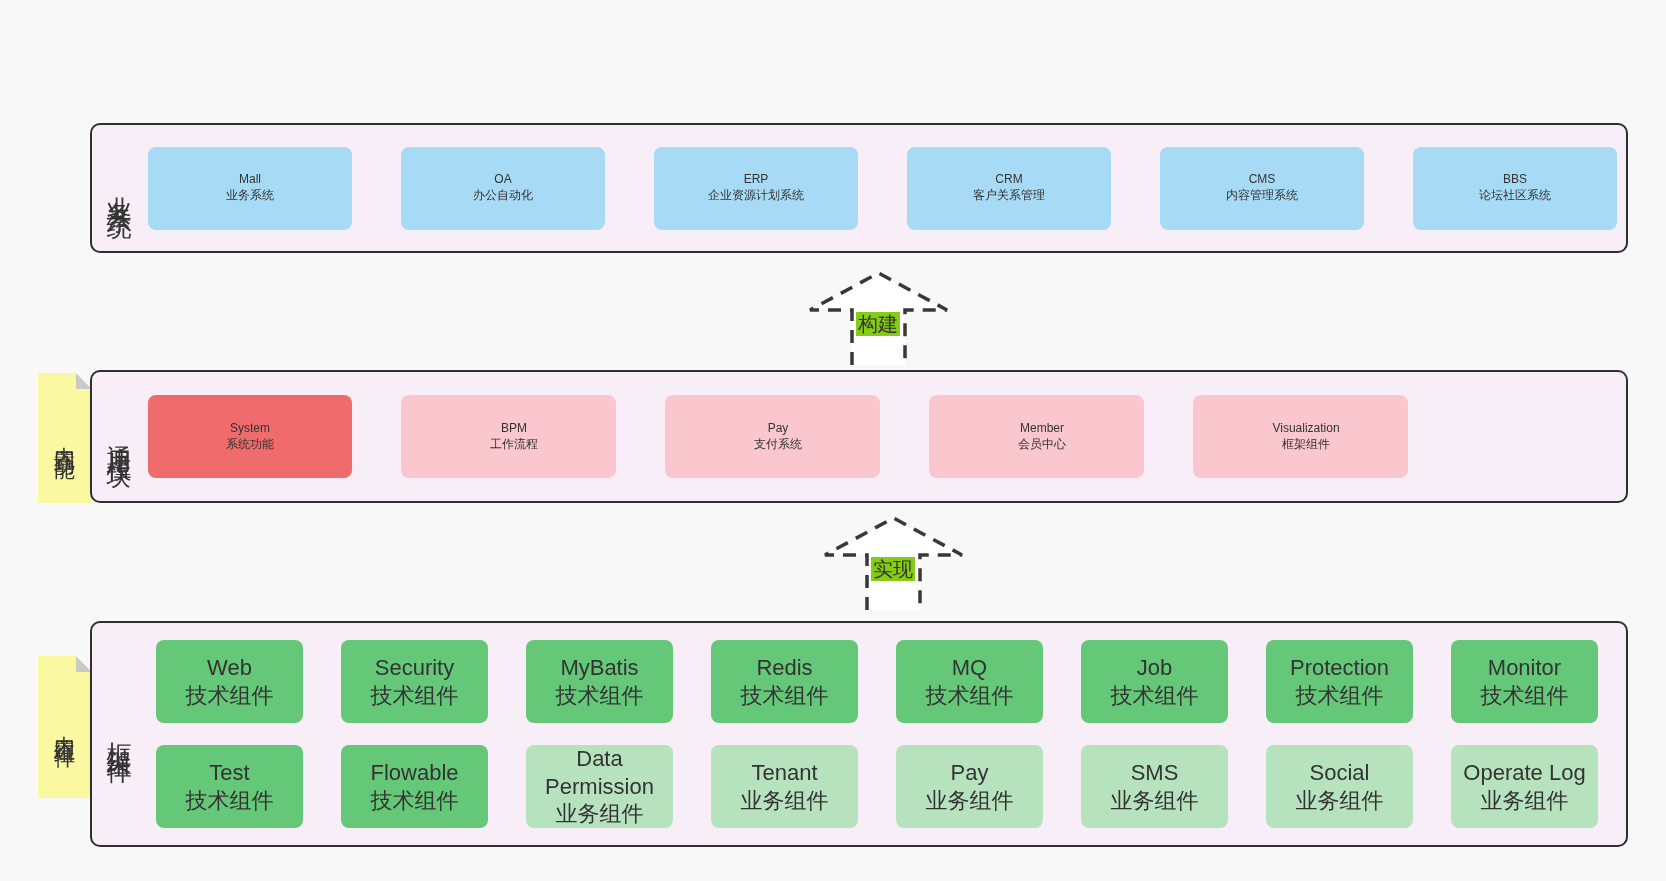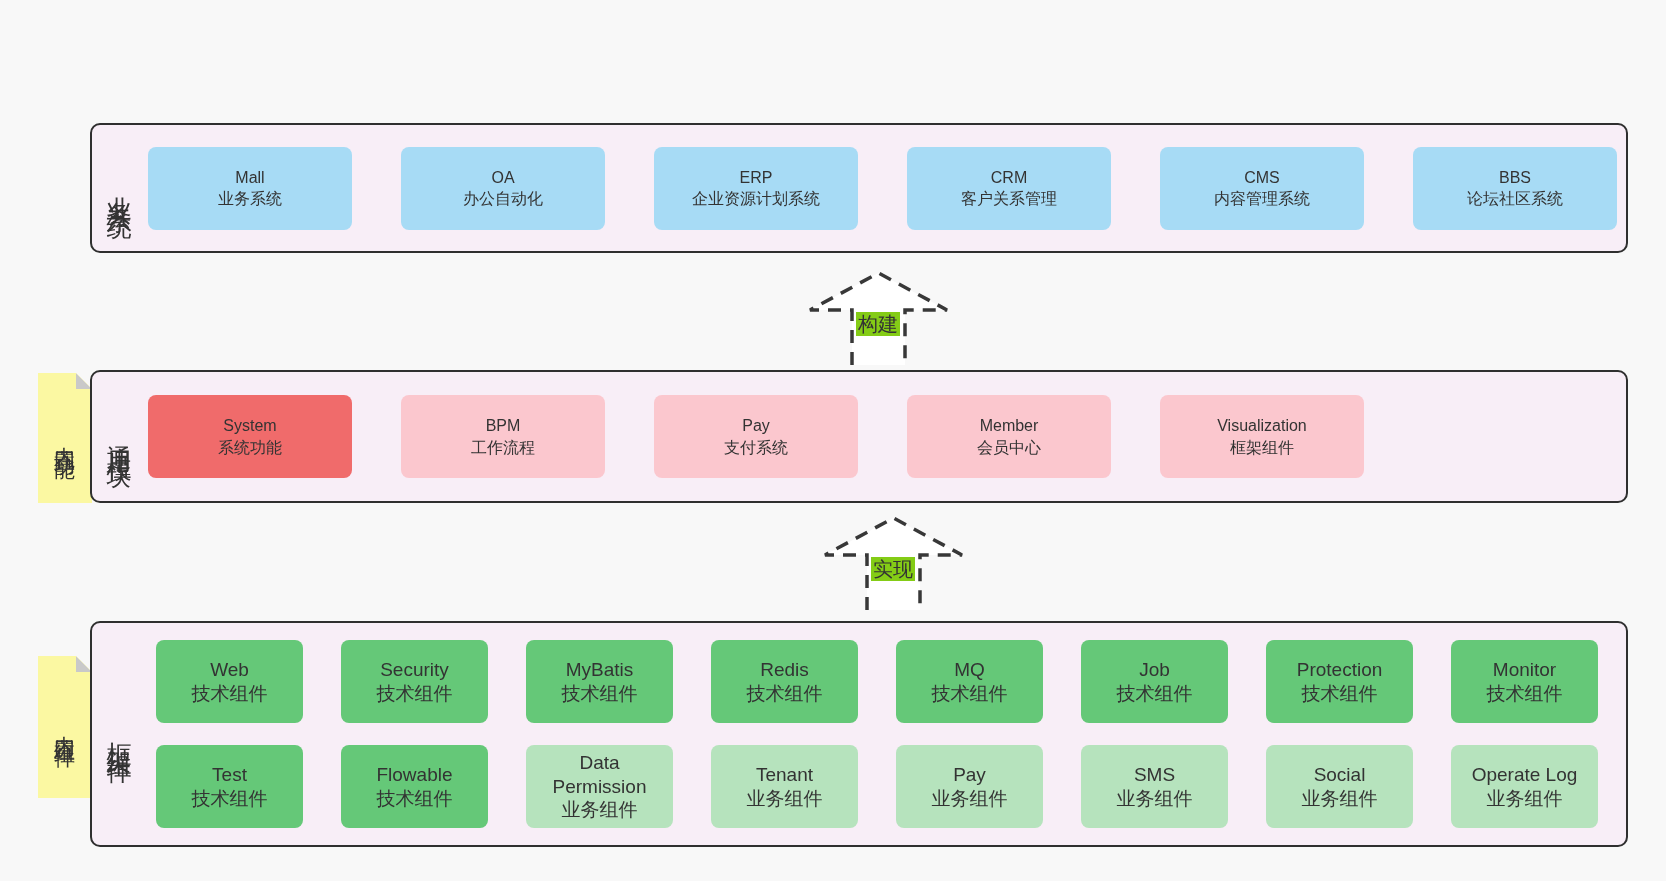--- a/index.html
+++ b/index.html
@@ -27,27 +27,27 @@
   .rows {
     position:absolute; left:56px; top:0; right:8px; height:100%;
     display:flex; flex-direction:column; justify-content:center; gap:22px;
   }
   #layer2 .rows { left:64px; }
   .row { display:flex; gap:49px; }
   #layer2 .row { gap:38px; }
   .box {
     height:83px; border-radius:8px; flex:0 0 auto;
     display:flex; flex-direction:column; align-items:center; justify-content:center;
-    text-align:center; font-size:16px; line-height:1.32;
+    text-align:center; font-size:12px; line-height:1.32;
   }
   #layer0 .box, #layer1 .box { width:204px; }
-  #layer2 .box { width:147px; font-size:19px; line-height:1.25; padding:0 8px; box-sizing:border-box; }
+  #layer2 .box { width:147px; font-size:22px; line-height:1.25; padding:0 8px; box-sizing:border-box; }
   .c-blue        { background:var(--blue,#a7dbf5); }
   .c-red         { background:var(--red,#f06b6b); }
-  .c-pink        { background:var(--pink,#fbc7ce); }
+  .c-pink        { background:var(--pink,#fbc7ce);padding-left:11px; }
   .c-green-dark  { background:var(--green-dark,#65c878); }
   .c-green-light { background:var(--green-light,#b6e3bd); }
   .sticky {
     position:absolute; left:38px; width:54px; z-index:1;
     background:var(--sticky-fill,#fbf8a2);
     clip-path:polygon(0 0, calc(100% - 16px) 0, 100% 16px, 100% 100%, 0 100%);
     display:flex; align-items:center; justify-content:center;
   }
   #sticky1 { top:373px; height:130px; }
   #sticky2 { top:656px; height:142px; }

